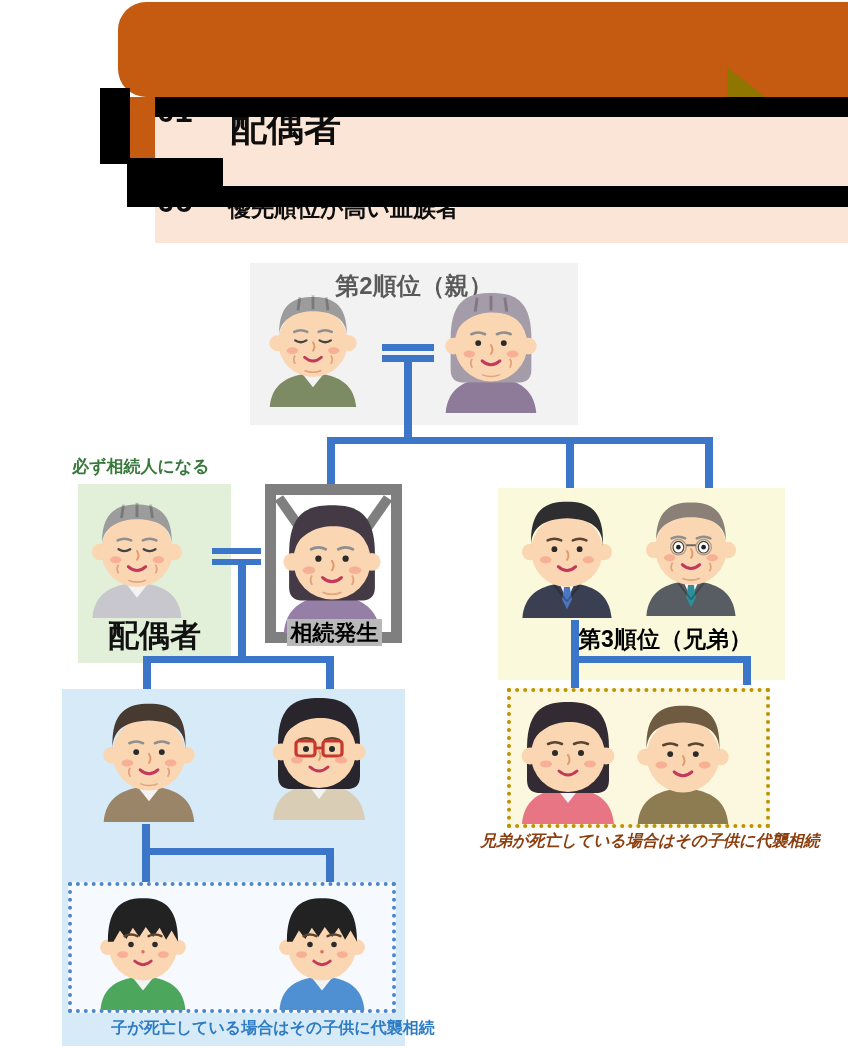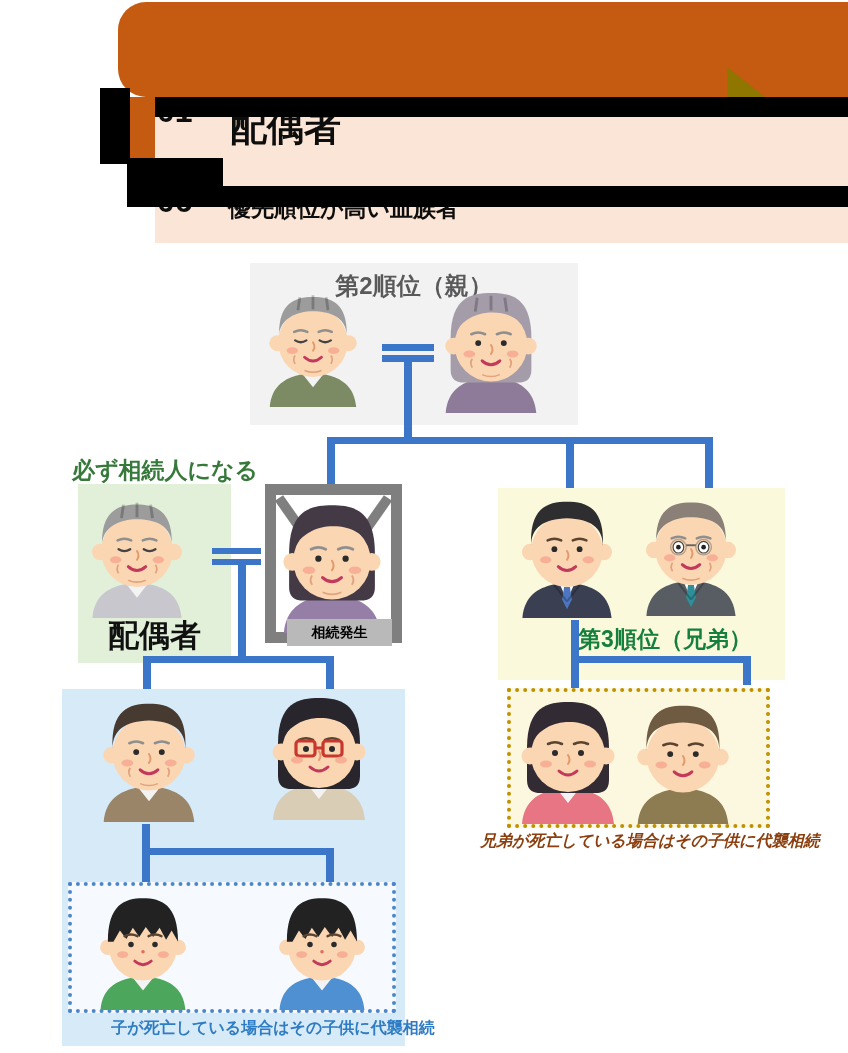--- a/index.html
+++ b/index.html
@@ -23,38 +23,38 @@
   .num1{left:157px;top:95px;}
   .num2{left:157px;top:185px;}
   .item-label{color:#0d0d0d;font-weight:bold;white-space:nowrap;}
   .lab1{left:230px;top:103px;font-size:37px;}
   .lab2{left:228px;top:193px;font-size:23px;}
   
   .parents-box{left:250px;top:263px;width:328px;height:162px;background:#F2F2F2;}
   .parents-label{left:250px;top:270px;width:328px;text-align:center;
                  color:#595959;font-size:24px;font-weight:bold;}
   .green-box{left:78px;top:484px;width:153px;height:179px;background:#E2F0D9;}
-  .spouse-tag{left:72px;top:455px;color:#37793A;font-size:23px;font-weight:bold;white-space:nowrap;}
+  .spouse-tag{left:72px;top:455px;color:#37793A;font-size:17px;font-weight:bold;white-space:nowrap;}
   .spouse-label{left:78px;top:615px;width:153px;text-align:center;
                 color:#111;font-size:31px;font-weight:bold;}
   .frame{left:265px;top:484px;width:137px;height:159px;background:#fff;
          border:11px solid #7F7F7F;box-sizing:border-box;}
   .frame-ribbons{left:265px;top:484px;width:137px;height:159px;}
-  .deceased-badge{left:287px;top:619px;width:105px;height:27px;background:#B9B9B9;
-                  color:#000;font-size:14px;font-weight:bold;text-align:center;line-height:27px;}
+  .deceased-badge{left:287px;top:619px;width:95px;height:27px;background:#B9B9B9;
+                  color:#000;font-size:22px;font-weight:bold;text-align:center;line-height:27px;}
   .blue-box{left:62px;top:689px;width:343px;height:357px;background:#D7EAF8;}
   .children-label{left:95px;top:817px;width:300px;text-align:center;
                   color:#1B72C6;font-size:24px;font-weight:bold;}
   .blue-dotted{left:68px;top:882px;width:328px;height:131px;background:#F6FAFE;
                border:4px dotted #4C86CB;box-sizing:border-box;}
   .caption-children{left:62px;top:1018px;width:344px;text-align:center;
                     color:#2E7CC3;font-size:16px;font-weight:bold;white-space:nowrap;padding-left:39px;}
   .yellow-box{left:498px;top:488px;width:287px;height:192px;background:#FBF9DC;}
   .siblings-label{left:562px;top:624px;width:206px;text-align:center;
-                  color:#15803d;font-size:23px;font-weight:bold;white-space:nowrap;}
+                  color:#000000;font-size:23px;font-weight:bold;white-space:nowrap;}
   .gold-dotted{left:507px;top:688px;width:263px;height:140px;background:#FCF8DF;
                border:4px dotted #BF9000;box-sizing:border-box;}
   .caption-siblings{left:480px;top:831px;width:292px;text-align:center;
                     color:#8B3E0E;font-size:16px;font-weight:bold;white-space:nowrap;font-style:italic;}
   
   .line{background:#3B76C9;}
   .person{position:absolute;}
   .person svg{width:100%;height:100%;display:block;}
 </style>
 </head>

